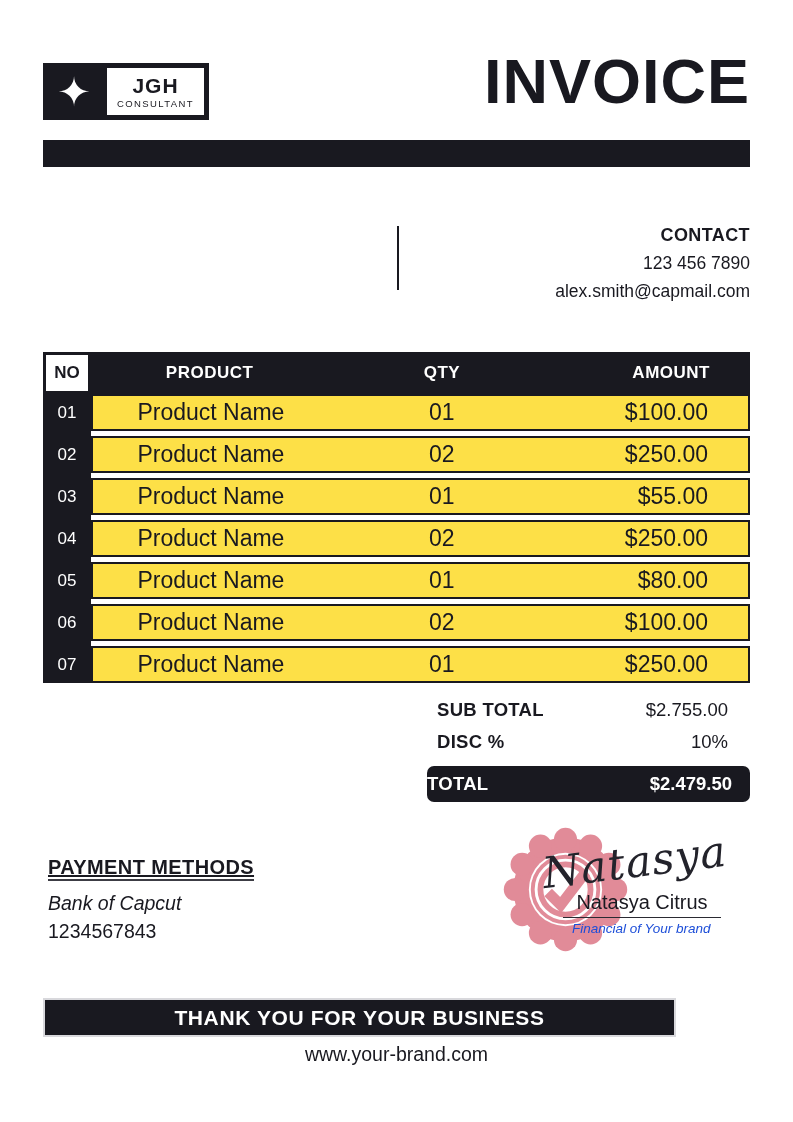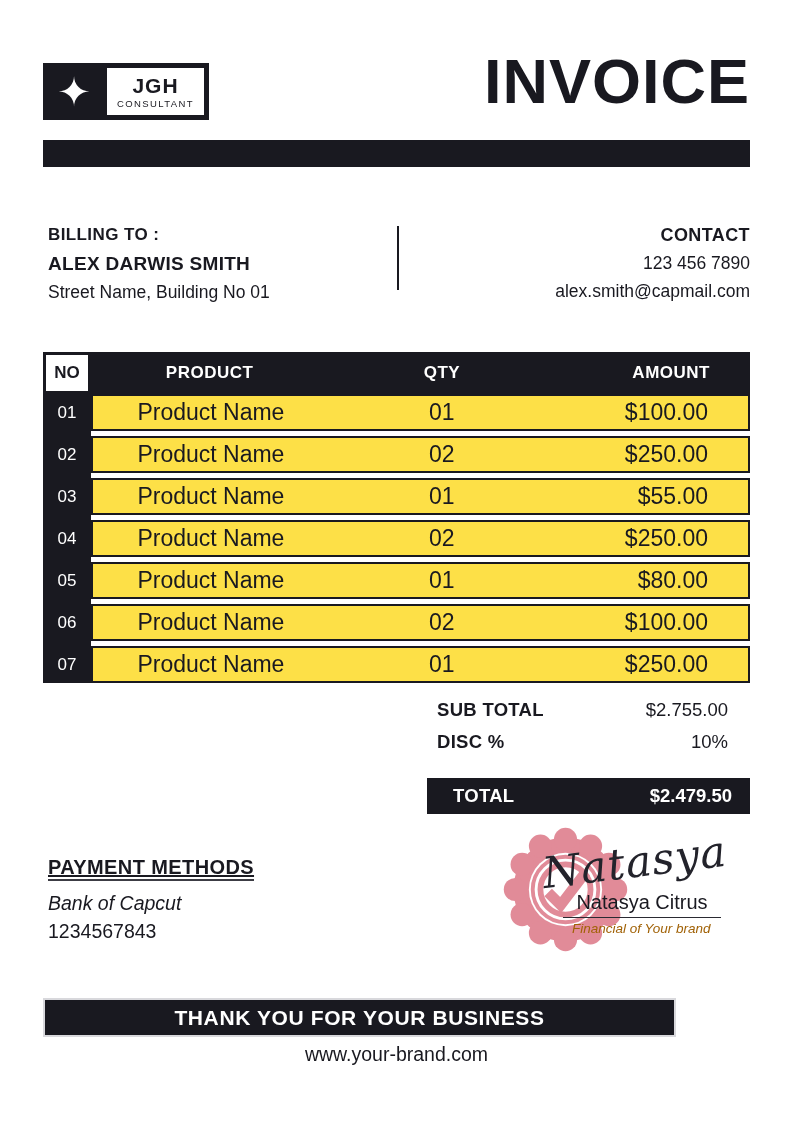--- a/index.html
+++ b/index.html
@@ -41,61 +41,56 @@
   .t-body::before{content:"";position:absolute;left:0;top:0;bottom:0;width:48px;background:var(--ink);}
   .t-row{position:relative;display:flex;height:37px;margin-bottom:5px;}
   .t-row:last-child{margin-bottom:0;}
   .t-num{width:48px;color:#fff;display:flex;align-items:center;justify-content:center;font-size:17px;}
   .t-box{flex:1;background:#fde047;border:2px solid var(--ink);display:flex;align-items:center;font-size:23px;}
 
   
   .totals{position:absolute;left:427px;top:694px;width:323px;}
   .tot-row{display:flex;justify-content:space-between;align-items:flex-end;padding:3px 22px 3px 10px;font-size:18.5px;line-height:26px;}
   .tot-label{font-weight:800;letter-spacing:.3px;}
-  .tot-total{background:var(--ink);color:#fff;margin-top:20px;padding:5px 18px 5px 26px;}
+  .tot-total{background:var(--ink);color:#fff;margin-top:8px;padding:5px 18px 5px 0;border-radius:7px;}
   .tot-total .tot-label{font-weight:700;}
   .tot-total .tot-value{font-weight:600;}
 
   
   .payment{position:absolute;left:48px;top:856px;}
   .payment-title{display:inline-block;font-size:20px;font-weight:800;letter-spacing:.4px;padding-bottom:0;border-bottom:2px solid #3c3c44;text-decoration:underline;}
   .payment-bank{font-style:italic;font-size:19.5px;margin-top:11px;}
   .payment-acc{font-size:19.5px;margin-top:5px;}
 
   
   .sig{position:absolute;left:490px;top:815px;width:270px;height:140px;}
   .stamp{position:absolute;left:8px;top:7px;width:135px;height:135px;opacity:.95;}
   .sig-script{position:absolute;left:52px;top:22px;font-family:"DejaVu Serif",serif;font-style:italic;font-size:43px;color:#23232b;white-space:nowrap;transform:rotate(-7deg);letter-spacing:1px;}
   .sig-name{position:absolute;left:73px;top:76px;width:158px;text-align:center;font-size:20px;padding-bottom:3px;border-bottom:1.5px solid #2a2a32;}
-  .sig-role{position:absolute;left:82px;top:106px;font-style:italic;font-size:13.5px;color:#a16207;}
+  .sig-role{position:absolute;left:82px;top:106px;font-style:italic;font-size:13.5px;color:#1d4ed8;}
 
   
   .footer-bar{position:absolute;left:43px;top:998px;width:633px;height:39px;background:var(--ink);border:2px solid #d8d8dc;color:#fff;display:flex;align-items:center;justify-content:center;font-size:21px;font-weight:700;letter-spacing:.6px;}
   .website{position:absolute;left:0;right:0;top:1043px;text-align:center;font-size:19.5px;}
 </style>
 </head>
 <body>
 
 <div class="page">
 
   <div class="logo">
     <div class="logo-star">✦</div>
     <div class="logo-box">
       <div class="logo-brand">JGH</div>
       <div class="logo-sub">CONSULTANT</div>
     </div>
   </div>
   <div class="title">INVOICE</div>
   <div class="header-bar"></div>
 
-  <div class="billing">
-    <div class="billing-label">BILLING TO :</div>
-    <div class="billing-name">ALEX DARWIS SMITH</div>
-    <div class="billing-address">Street Name, Building No 01</div>
-  </div>
   <div class="divider-v"></div>
   <div class="contact">
     <div class="contact-label">CONTACT</div>
     <div class="contact-line">123 456 7890</div>
     <div class="contact-line">alex.smith@capmail.com</div>
   </div>
 
   <div class="items">
     <div class="t-head">
       <div class="t-head-no">NO</div>

